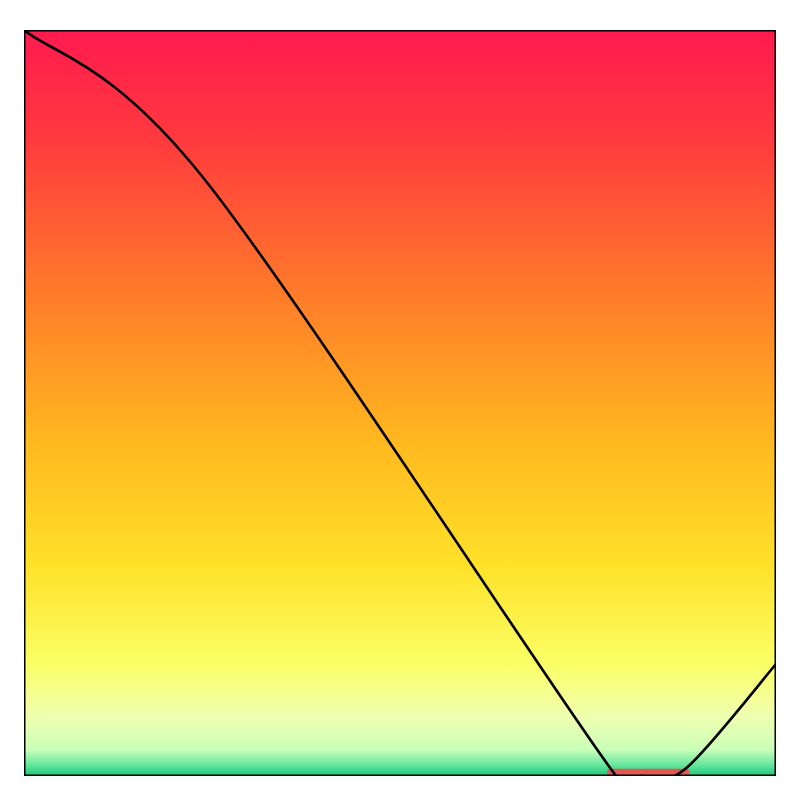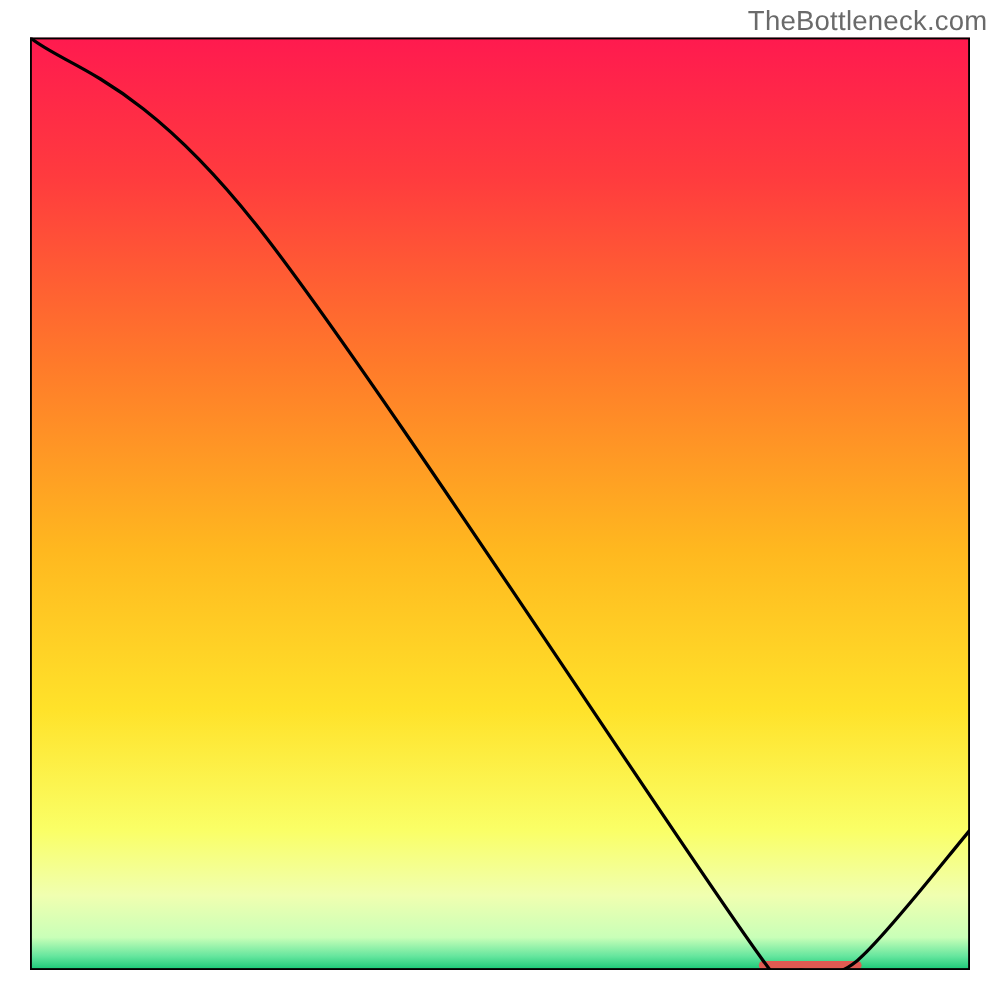--- a/index.html
+++ b/index.html
@@ -33,21 +33,20 @@
     height: 746px;
   }
   .plot svg {
     display: block;
   }
 </style>
 </head>
 <body>
 
 <div class="frame">
-  <div class="watermark">TheBottleneck.com</div>
 
   <div class="plot">
     <svg id="chart-svg" width="752" height="746" viewBox="0 0 752 746">
       <defs>
         <linearGradient id="bg-grad" x1="0" y1="0" x2="0" y2="1">
             <stop offset="0%" stop-color="#ff1a4f"></stop>
             <stop offset="15%" stop-color="#ff3b3e"></stop>
             <stop offset="35%" stop-color="#ff7a2a"></stop>
             <stop offset="55.00000000000001%" stop-color="#ffb81f"></stop>
             <stop offset="72%" stop-color="#ffe22a"></stop>

